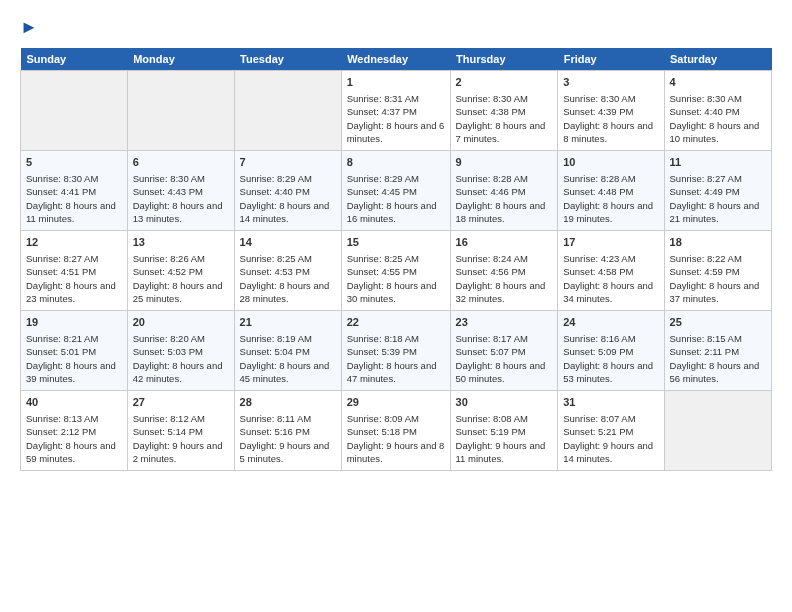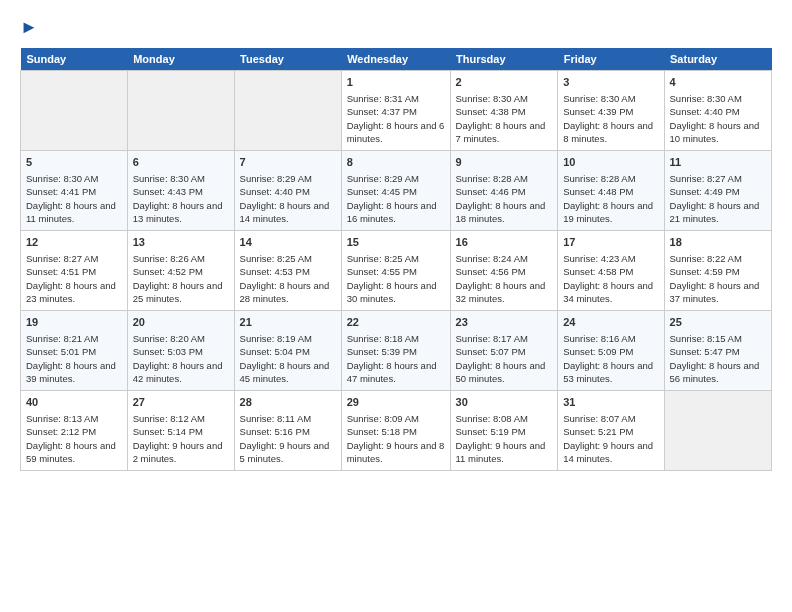--- a/index.html
+++ b/index.html
@@ -150,21 +150,21 @@
           <td><span class="day-number">17</span><span>Sunrise: 4:23 AM</span><br><span>Sunset: 4:58 PM</span><br><span>Daylight: 8 hours and 34 minutes.</span></td>
           <td><span class="day-number">18</span><span>Sunrise: 8:22 AM</span><br><span>Sunset: 4:59 PM</span><br><span>Daylight: 8 hours and 37 minutes.</span></td>
         </tr>
         <tr>
           <td><span class="day-number">19</span><span>Sunrise: 8:21 AM</span><br><span>Sunset: 5:01 PM</span><br><span>Daylight: 8 hours and 39 minutes.</span></td>
           <td><span class="day-number">20</span><span>Sunrise: 8:20 AM</span><br><span>Sunset: 5:03 PM</span><br><span>Daylight: 8 hours and 42 minutes.</span></td>
           <td><span class="day-number">21</span><span>Sunrise: 8:19 AM</span><br><span>Sunset: 5:04 PM</span><br><span>Daylight: 8 hours and 45 minutes.</span></td>
           <td><span class="day-number">22</span><span>Sunrise: 8:18 AM</span><br><span>Sunset: 5:39 PM</span><br><span>Daylight: 8 hours and 47 minutes.</span></td>
           <td><span class="day-number">23</span><span>Sunrise: 8:17 AM</span><br><span>Sunset: 5:07 PM</span><br><span>Daylight: 8 hours and 50 minutes.</span></td>
           <td><span class="day-number">24</span><span>Sunrise: 8:16 AM</span><br><span>Sunset: 5:09 PM</span><br><span>Daylight: 8 hours and 53 minutes.</span></td>
-          <td><span class="day-number">25</span><span>Sunrise: 8:15 AM</span><br><span>Sunset: 5:47 PM</span><br><span>Daylight: 8 hours and 56 minutes.</span></td>
+          <td><span class="day-number">25</span><span>Sunrise: 8:15 AM</span><br><span>Sunset: 2:11 PM</span><br><span>Daylight: 8 hours and 56 minutes.</span></td>
         </tr>
         <tr>
           <td><span class="day-number">40</span><span>Sunrise: 8:13 AM</span><br><span>Sunset: 2:12 PM</span><br><span>Daylight: 8 hours and 59 minutes.</span></td>
           <td><span class="day-number">27</span><span>Sunrise: 8:12 AM</span><br><span>Sunset: 5:14 PM</span><br><span>Daylight: 9 hours and 2 minutes.</span></td>
           <td><span class="day-number">28</span><span>Sunrise: 8:11 AM</span><br><span>Sunset: 5:16 PM</span><br><span>Daylight: 9 hours and 5 minutes.</span></td>
           <td><span class="day-number">29</span><span>Sunrise: 8:09 AM</span><br><span>Sunset: 5:18 PM</span><br><span>Daylight: 9 hours and 8 minutes.</span></td>
           <td><span class="day-number">30</span><span>Sunrise: 8:08 AM</span><br><span>Sunset: 5:19 PM</span><br><span>Daylight: 9 hours and 11 minutes.</span></td>
           <td><span class="day-number">31</span><span>Sunrise: 8:07 AM</span><br><span>Sunset: 5:21 PM</span><br><span>Daylight: 9 hours and 14 minutes.</span></td>
           <td class="empty-cell"></td>
         </tr>

